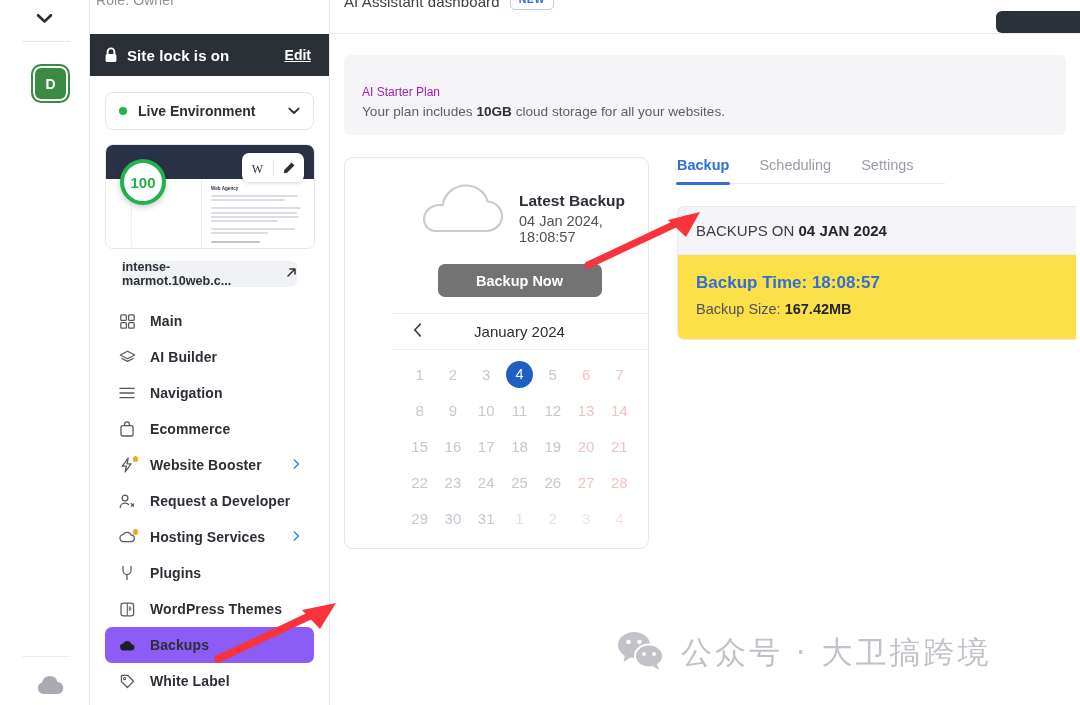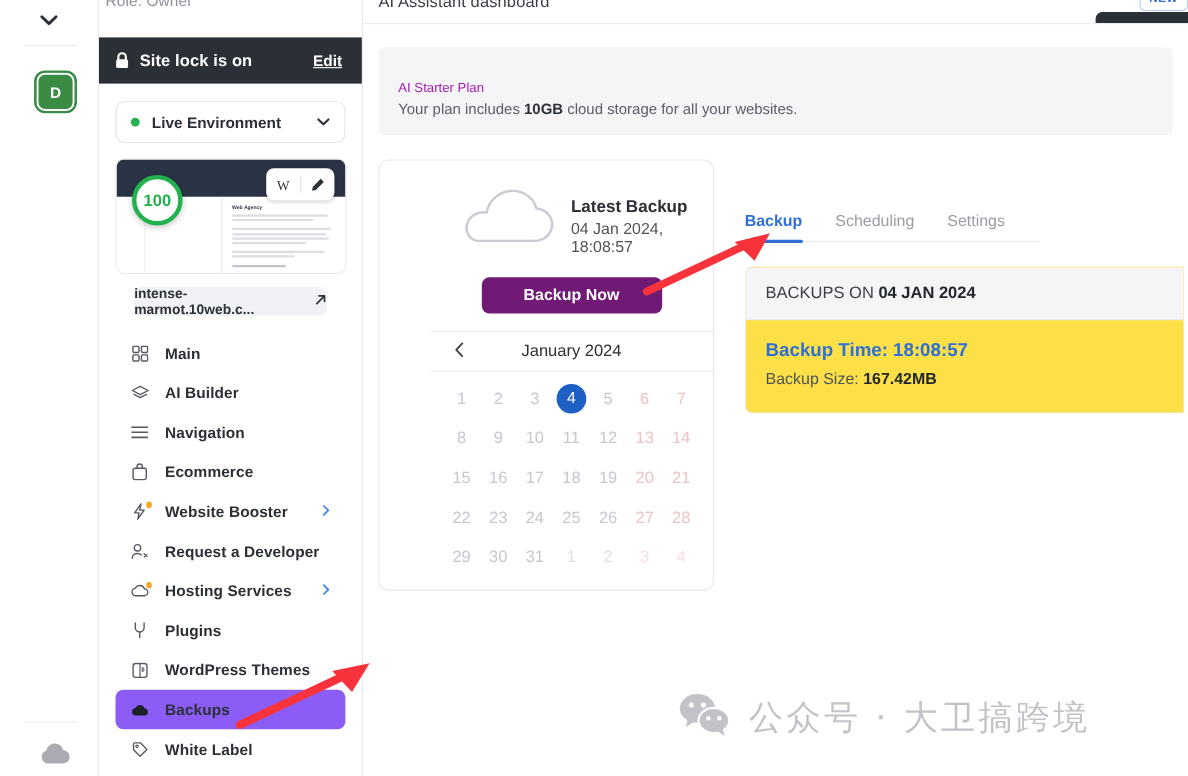--- a/index.html
+++ b/index.html
@@ -130,22 +130,22 @@
     color:#555962; position:relative;
   }
   .nav-item.active .nav-ico { color:#1d2026; }
   .nav-label { font-size: 14px; font-weight: 700; color:#2b2f36; letter-spacing:.1px; }
   .nav-caret { margin-left:auto; margin-right: 14px; color:#3b82f6; font-size: 11px; font-weight: 700;}
   .dot-new { position:absolute; top:-1px; right:-1px; width:5.5px; height:5.5px; border-radius:50%; background:#f5a623; }
 
   
   .main { flex: 1; height: 705px; background:#fff; position: relative; overflow: hidden; }
   .main-head {
-    height: 22px; border-bottom: 1px solid #e9eaee;
-    display:flex; align-items:flex-start; padding-left: 14px; overflow:hidden; position:relative;justify-content:space-between;
+    height: 34px; border-bottom: 1px solid #e9eaee;
+    display:flex; align-items:flex-start; padding-left: 14px; overflow:hidden; position:relative;
   }
   .main-title { font-size: 15px; color:#3a3e46; position:relative; top:-7px; letter-spacing:.1px; }
   .new-badge {
     position:relative; top:-12px; margin-left: 10px;
     border: 1px solid #b9cdf0; border-radius: 5px; color:#2f6fd6;
     font-size: 10.5px; font-weight: 700; letter-spacing: .6px;
     padding: 4px 8px; background:#fff;
   }
   .head-dark-btn {
     position:absolute; right: 0px; top: 11px; width: 84px; height: 22px;
@@ -168,21 +168,21 @@
     flex: 0 0 305px;
     padding-left: 46px;
   }
   .backup-top { padding: 16px 10px 16px 10px; display:flex; align-items:flex-start; }
   .cloud-art { width: 118px; height: 72px; color:#c9cad2; flex:0 0 118px; }
   .latest-wrap { padding-top: 18px; }
   .latest-title { font-size: 15.5px; color:#2b2f36; font-weight:600; margin-bottom: 3px; }
   .latest-date { font-size: 14.5px; color:#4e5259; }
   .backup-now {
     display:block; margin: 2px auto 16px auto; width: 164px; height: 33px;
-    background:#701a75; color:#fff; border:none; border-radius: 7px;
+    background:#737373; color:#fff; border:none; border-radius: 7px;
     font-size: 14.5px; font-weight: 700; cursor:pointer;
     font-family: "Liberation Sans", sans-serif;
   }
   .cal-head {
     border-top:1px solid #ebecf0; height: 36px; display:flex; align-items:center;
     position:relative; justify-content:center;
   }
   .cal-prev { position:absolute; left: 22px; color:#3d414a; font-size: 15px; cursor:pointer; }
   .cal-month { font-size: 15px; color:#2b2f36; }
   .cal-grid {
@@ -197,21 +197,21 @@
   .cal-cell.we { color:#f0c3c3; }
   .cal-cell.muted { color:#dfe0e6; }
   .cal-cell.muted.we { color:#f7e0e0; }
   .cal-cell.sel { color:#fff; }
   .cal-cell.sel span {
     width: 27px; height: 27px; border-radius: 50%; background:#1e5fc4;
     display:flex; align-items:center; justify-content:center; color:#fff; font-size:14.5px;
   }
 
   
-  .right-panel { flex: 1; min-width: 0; padding-right: 4px; margin-top: 48px; }
+  .right-panel { flex: 1; min-width: 0; padding-right: 4px; }
   .tabs { display:flex; gap: 30px; border-bottom: 1px solid #e9eaee; width: 268px; }
   .tab {
     font-size: 14.5px; color:#9a9da5; padding-bottom: 10px; cursor:pointer; position:relative;
   }
   .tab.active { color:#2f6fd6; font-weight:700; }
   .tab.active:after {
     content:""; position:absolute; left:-1px; right:-1px; bottom:-2px; height:3px;
     background:#2f6fd6; border-radius: 2px;
   }
   .backups-box {

